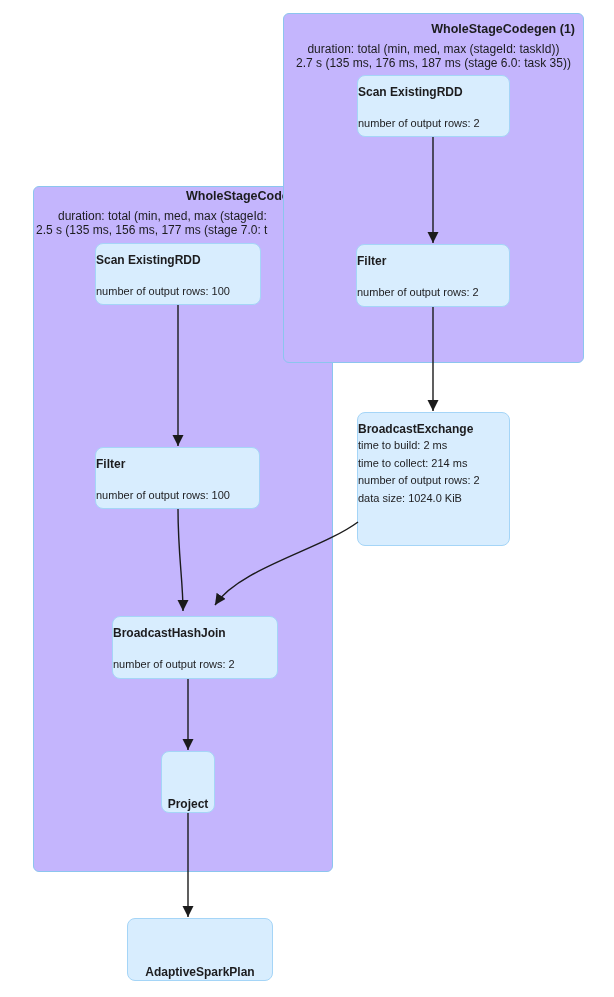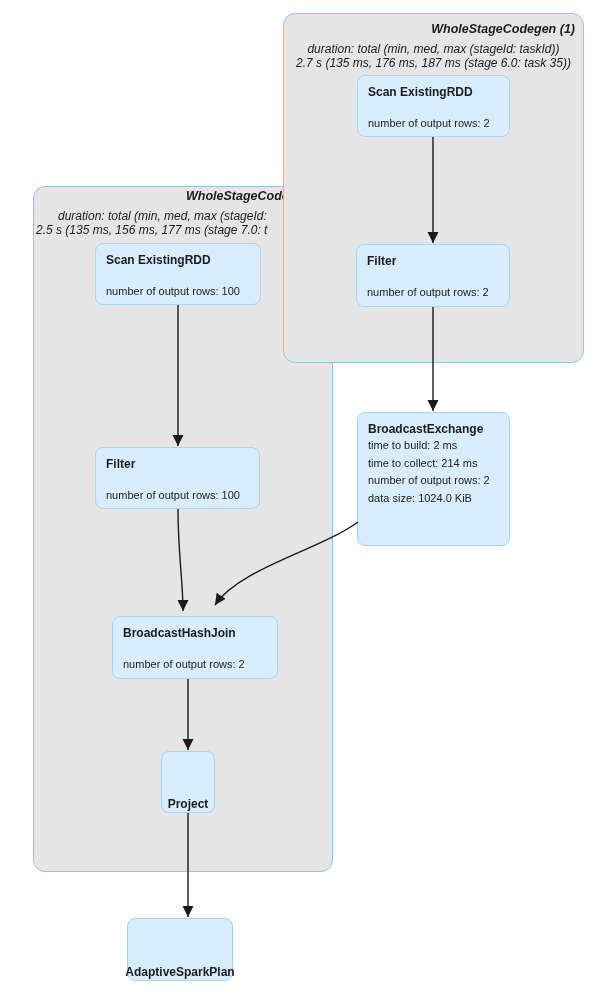--- a/index.html
+++ b/index.html
@@ -2,35 +2,35 @@
 <html><head>
 <meta charset="utf-8">
 <style>
   html,body{margin:0;padding:0;}
   body{
     width:614px;height:997px;position:relative;background:#ffffff;
     font-family:"Liberation Sans","DejaVu Sans",sans-serif;
     color:#1c1c1e;overflow:hidden;
   }
   .cluster{
-    position:absolute;background:#e5e5e5;border:1px solid #8cc5ee;
-    border-radius:12px;box-sizing:border-box;font-style:italic;
+    position:absolute;background:#c4b5fd;border:1px solid #8cc5ee;
+    border-radius:6px;box-sizing:border-box;
   }
   .cluster-header{
     font-weight:bold;font-size:12.5px;line-height:14px;white-space:nowrap;
   }
   .cluster-header.right-align{text-align:right;margin:8px 8px 0 0;}
   .duration{
     font-size:12px;line-height:14px;white-space:nowrap;
   }
   .duration.centered{text-align:center;margin-top:6px;}
   .abs{position:absolute;}
   .node{
     position:absolute;background:#d8edfe;border:1px solid #a5d5f7;
-    border-radius:8px;box-sizing:border-box;padding:8px 0 0 10px;
+    border-radius:8px;box-sizing:border-box;padding:8px 0 0 0;
     font-size:12px;white-space:nowrap;
   }
   .node-title{font-weight:bold;font-size:12px;line-height:16px;}
   .node-metric{font-size:11px;line-height:17.5px;}
   .node-metric.first{margin-top:15px;}
   .node.center-label{
     display:flex;align-items:flex-end;justify-content:center;padding:0;
   }
   .z1{z-index:1}.z2{z-index:2}.z3{z-index:3}.z4{z-index:4}
   #edges-layer{
@@ -82,21 +82,21 @@
 </div>
 
 <div class="node z4" style="left:357px;top:412px;width:153px;height:134px;">
   <div class="node-title">BroadcastExchange</div>
   <div class="node-metric">time to build: 2 ms</div>
   <div class="node-metric">time to collect: 214 ms</div>
   <div class="node-metric">number of output rows: 2</div>
   <div class="node-metric">data size: 1024.0 KiB</div>
 </div>
 
-<div class="node center-label z4" style="left:127px;top:918px;width:106px;height:63px;">
+<div class="node center-label z4" style="left:127px;top:918px;width:146px;height:63px;">
   <div class="node-title">AdaptiveSparkPlan</div>
 </div>
 
 <svg id="edges-layer" width="614" height="997" viewBox="0 0 614 997">
   <defs>
     <marker id="arrow" markerUnits="userSpaceOnUse" markerWidth="12" markerHeight="12" refX="11" refY="5.5" orient="auto">
       <path d="M0,0 L11,5.5 L0,11 Z" fill="#1b1b1b"></path>
     </marker>
   </defs>
   <g stroke="#1b1b1b" stroke-width="1.4" fill="none">

